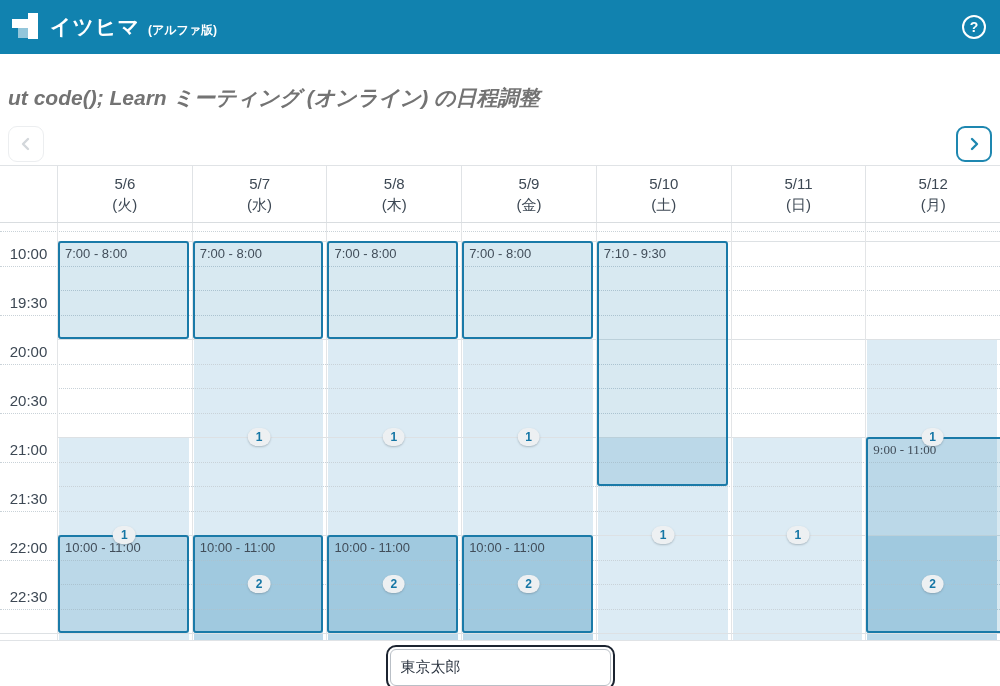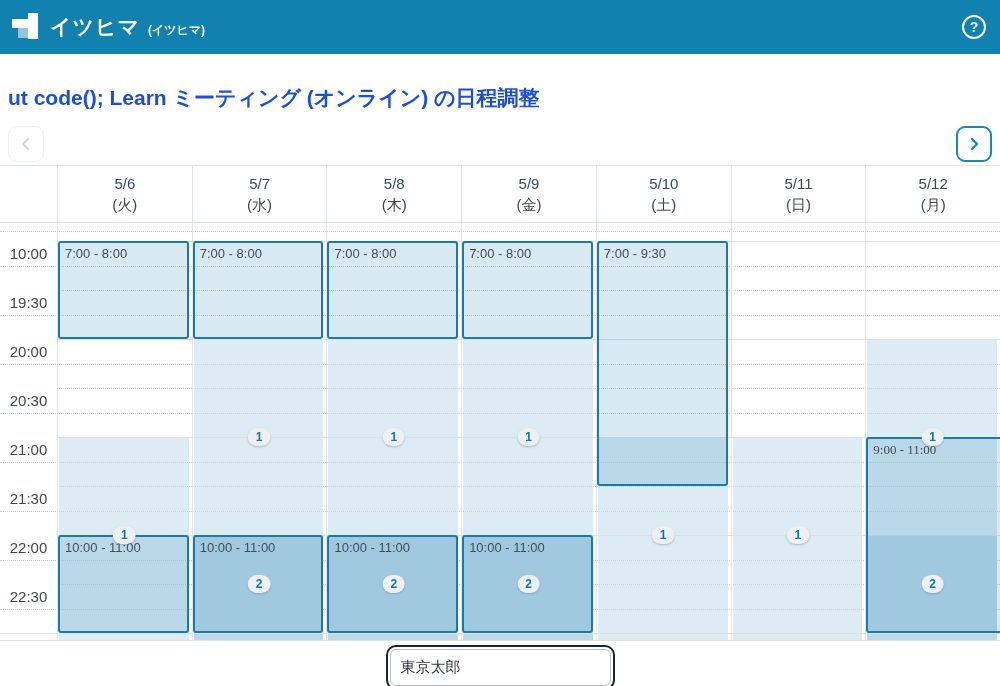--- a/index.html
+++ b/index.html
@@ -11,21 +11,21 @@
   .logo { position:relative; width:32px; height:30px; margin-right:8px; }
   .logo .bar-v { position:absolute; left:18px; top:1px; width:10px; height:26px; background:#fff; }
   .logo .bar-h { position:absolute; left:2px; top:7px; width:17px; height:9px; background:#fff; }
   .logo .ghost { position:absolute; left:8px; top:16px; width:10px; height:10px; background:rgba(255,255,255,0.55); }
   .app-name { color:#fff; font-size:21px; font-weight:700; letter-spacing:1px; }
   .app-tag { color:#fff; font-size:12px; margin-left:8px; margin-top:6px; font-weight:700; }
   .help { margin-left:auto; width:24px; height:24px; border:2px solid #fff; border-radius:50%;
           color:#fff; font-size:14px; font-weight:700; display:flex; align-items:center; justify-content:center; cursor:pointer; }
 
   
-  .page-title { margin:30px 8px 0 8px; font-size:21px; font-weight:700; color:#1d4ed8; }
+  .page-title { margin:30px 8px 0 8px; font-size:21px; font-weight:700; color:#737373;font-style:italic; }
   .navrow { margin-top:14px; padding:0 8px; display:flex; justify-content:space-between; }
   .navbtn { width:36px; height:36px; border-radius:9px; background:#fff; display:flex; align-items:center; justify-content:center; }
   .navbtn.prev { border:1px solid #eceef0; }
   .navbtn.next { border:2px solid #1e87b0; }
 
   
   .grid { margin-top:3px; width:1000px; border-top:1px solid #e0e3e6; }
   .grid-head { display:flex; height:57px; border-bottom:1px solid #d9dde0; }
   .ghspacer { width:57px; }
   .ghcell { flex:1; border-left:1px solid #e0e3e6; text-align:center; padding-top:7px;
@@ -67,21 +67,21 @@
 </head>
 <body>
 
 <div class="appbar">
   <div class="logo">
     <div class="bar-h"></div>
       <div class="bar-v"></div>
       <div class="ghost"></div>
   </div>
   <span class="app-name">イツヒマ</span>
-  <span class="app-tag">(イツヒマ)</span>
+  <span class="app-tag">(アルファ版)</span>
   <div class="help">?</div>
 </div>
 
 <div class="page-title">ut code(); Learn ミーティング (オンライン) の日程調整</div>
 
 <div class="navrow">
   <div class="navbtn prev">
     <svg class="chev" width="14" height="14" viewBox="0 0 14 14">
       <polyline points="9,2 4,7 9,12" fill="none" stroke="#d3d7db" stroke-width="2.4" stroke-linecap="round" stroke-linejoin="round"></polyline>
     </svg>
@@ -188,21 +188,21 @@
       <div class="sel" style="left: 327.429px; width: 130.714px; top: 312px; height: 98px;">
         <span class="lbl">10:00 - 11:00</span>
       </div>
       <div class="sel" style="left: 462.143px; width: 130.714px; top: 18px; height: 98px;">
         <span class="lbl">7:00 - 8:00</span>
       </div>
       <div class="sel" style="left: 462.143px; width: 130.714px; top: 312px; height: 98px;">
         <span class="lbl">10:00 - 11:00</span>
       </div>
       <div class="sel" style="left: 596.857px; width: 130.714px; top: 18px; height: 245px;">
-        <span class="lbl">7:00 - 9:30</span>
+        <span class="lbl">7:10 - 9:30</span>
       </div>
       <div class="sel" style="left: 866.286px; width: 141px; top: 214px; height: 196px; font-family: Liberation Serif, serif;">
         <span class="lbl">9:00 - 11:00</span>
       </div>
       <div class="badge" style="left: 124.357px; top: 312px;">1</div>
       <div class="badge" style="left: 259.071px; top: 214px;">1</div>
       <div class="badge" style="left: 259.071px; top: 361px;">2</div>
       <div class="badge" style="left: 393.786px; top: 214px;">1</div>
       <div class="badge" style="left: 393.786px; top: 361px;">2</div>
       <div class="badge" style="left: 528.5px; top: 214px;">1</div>

